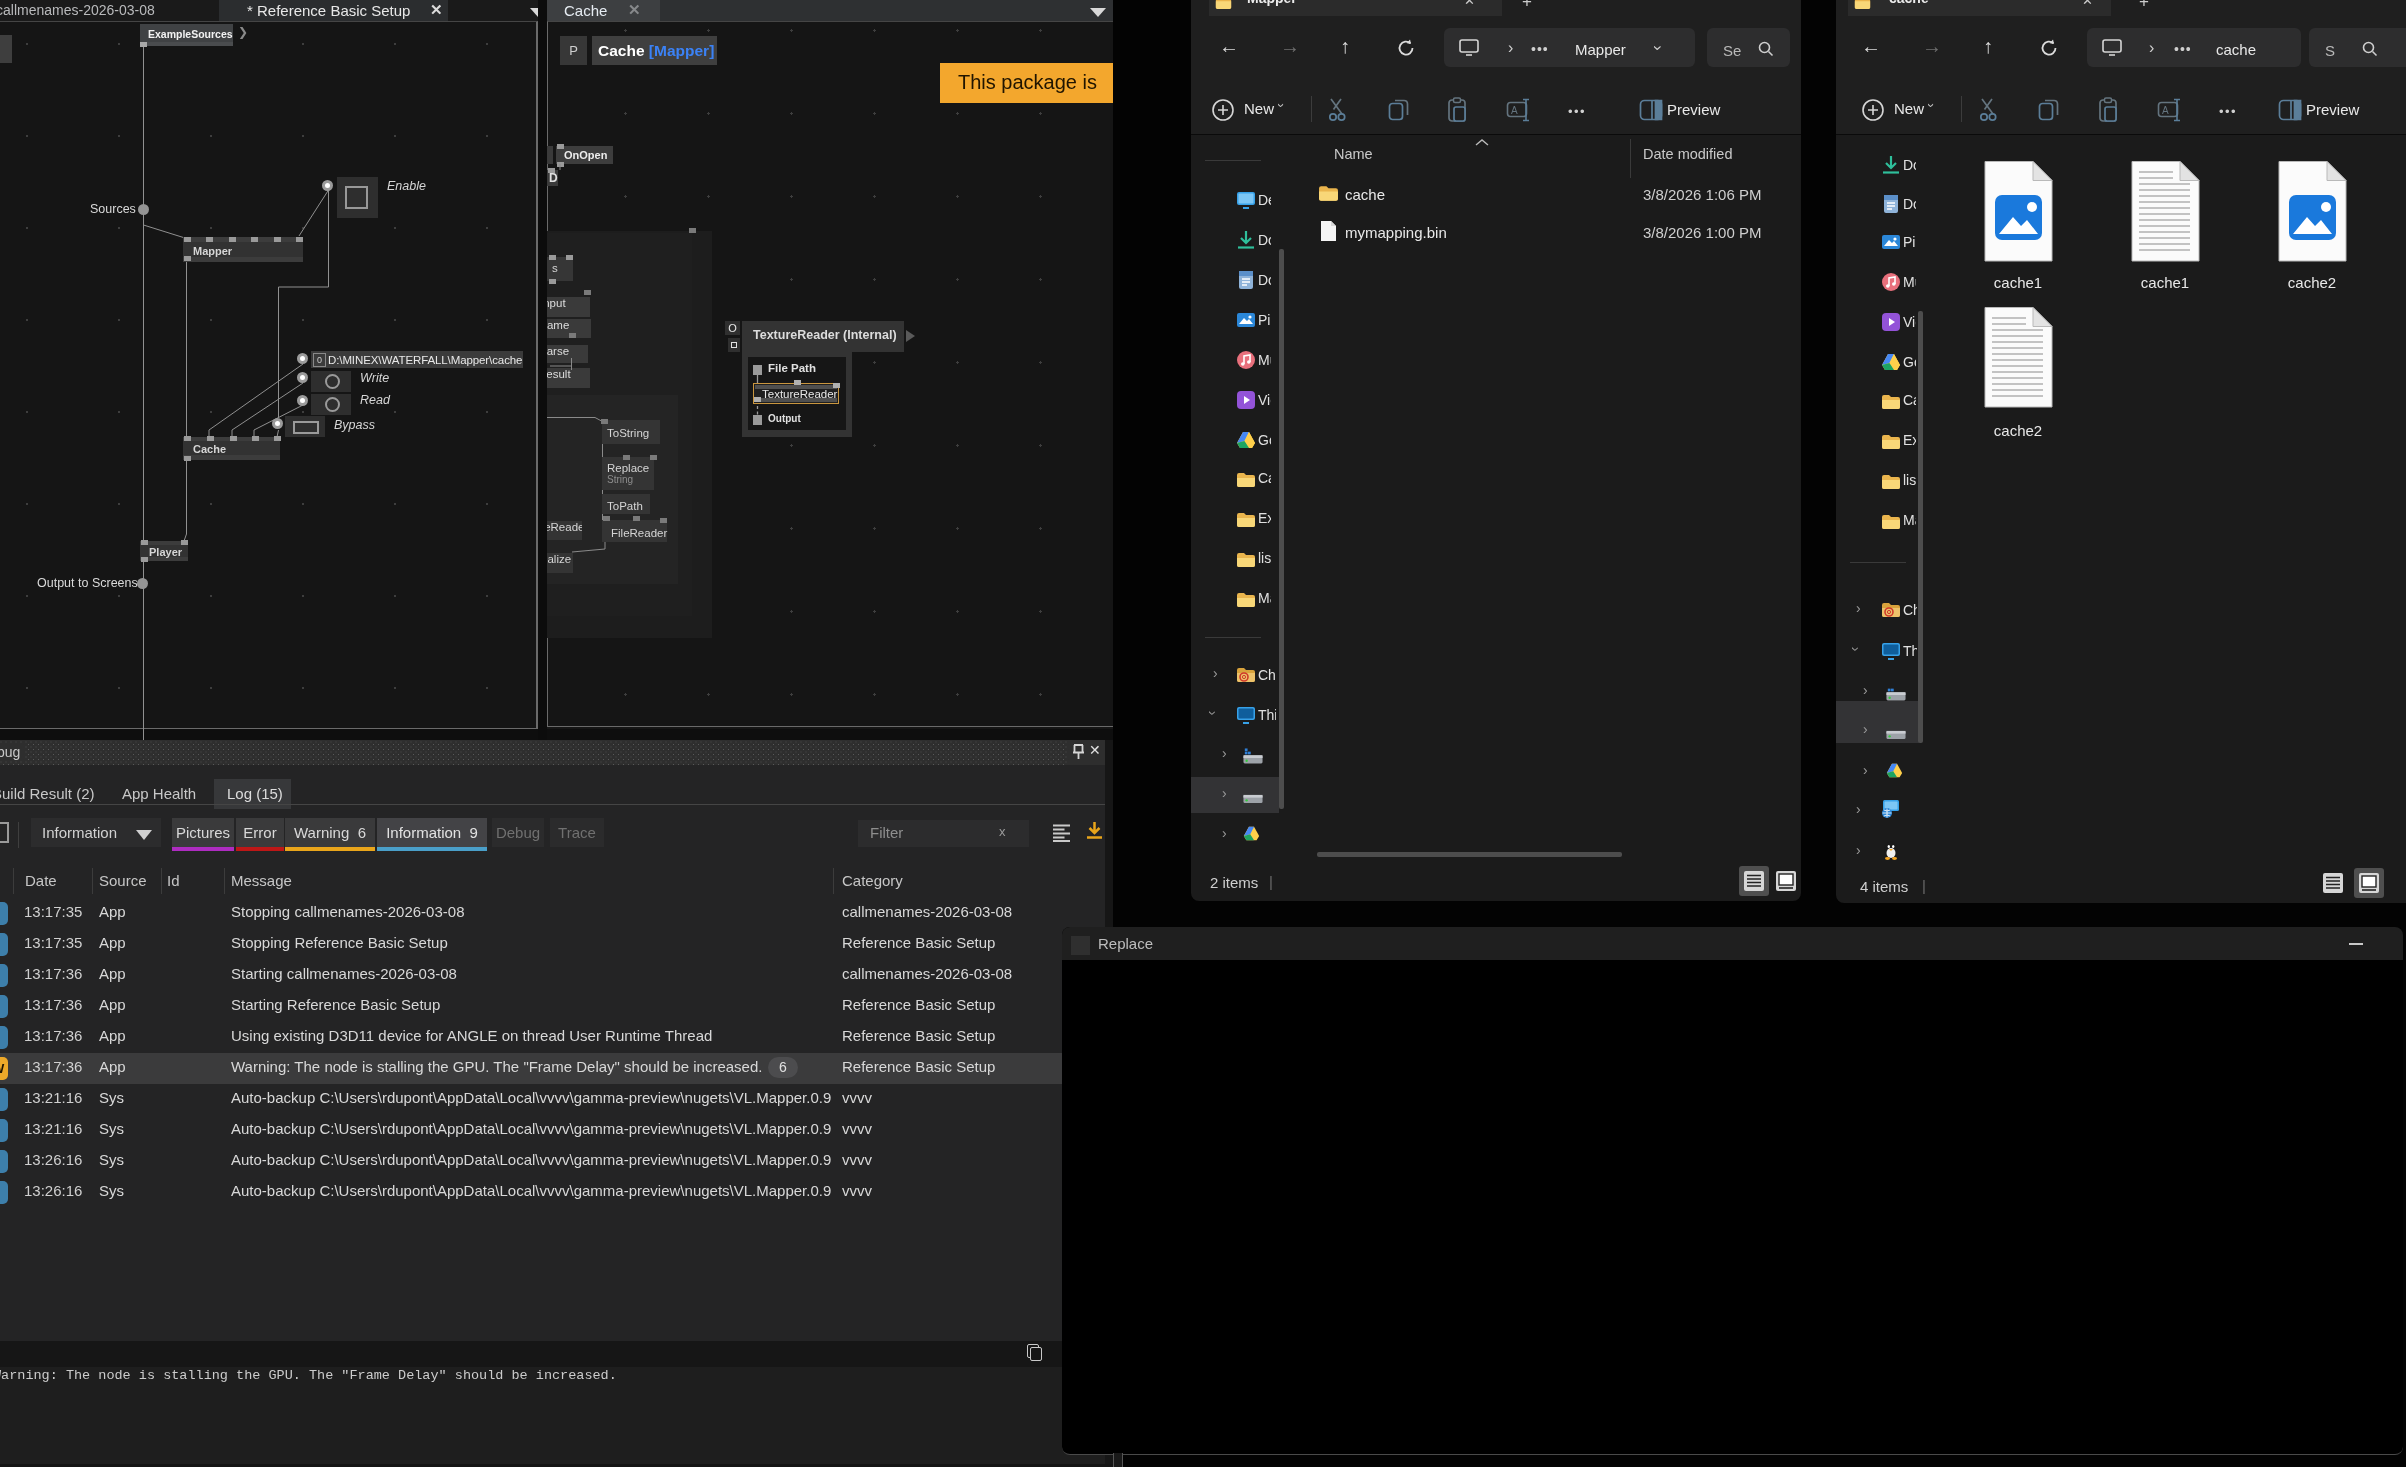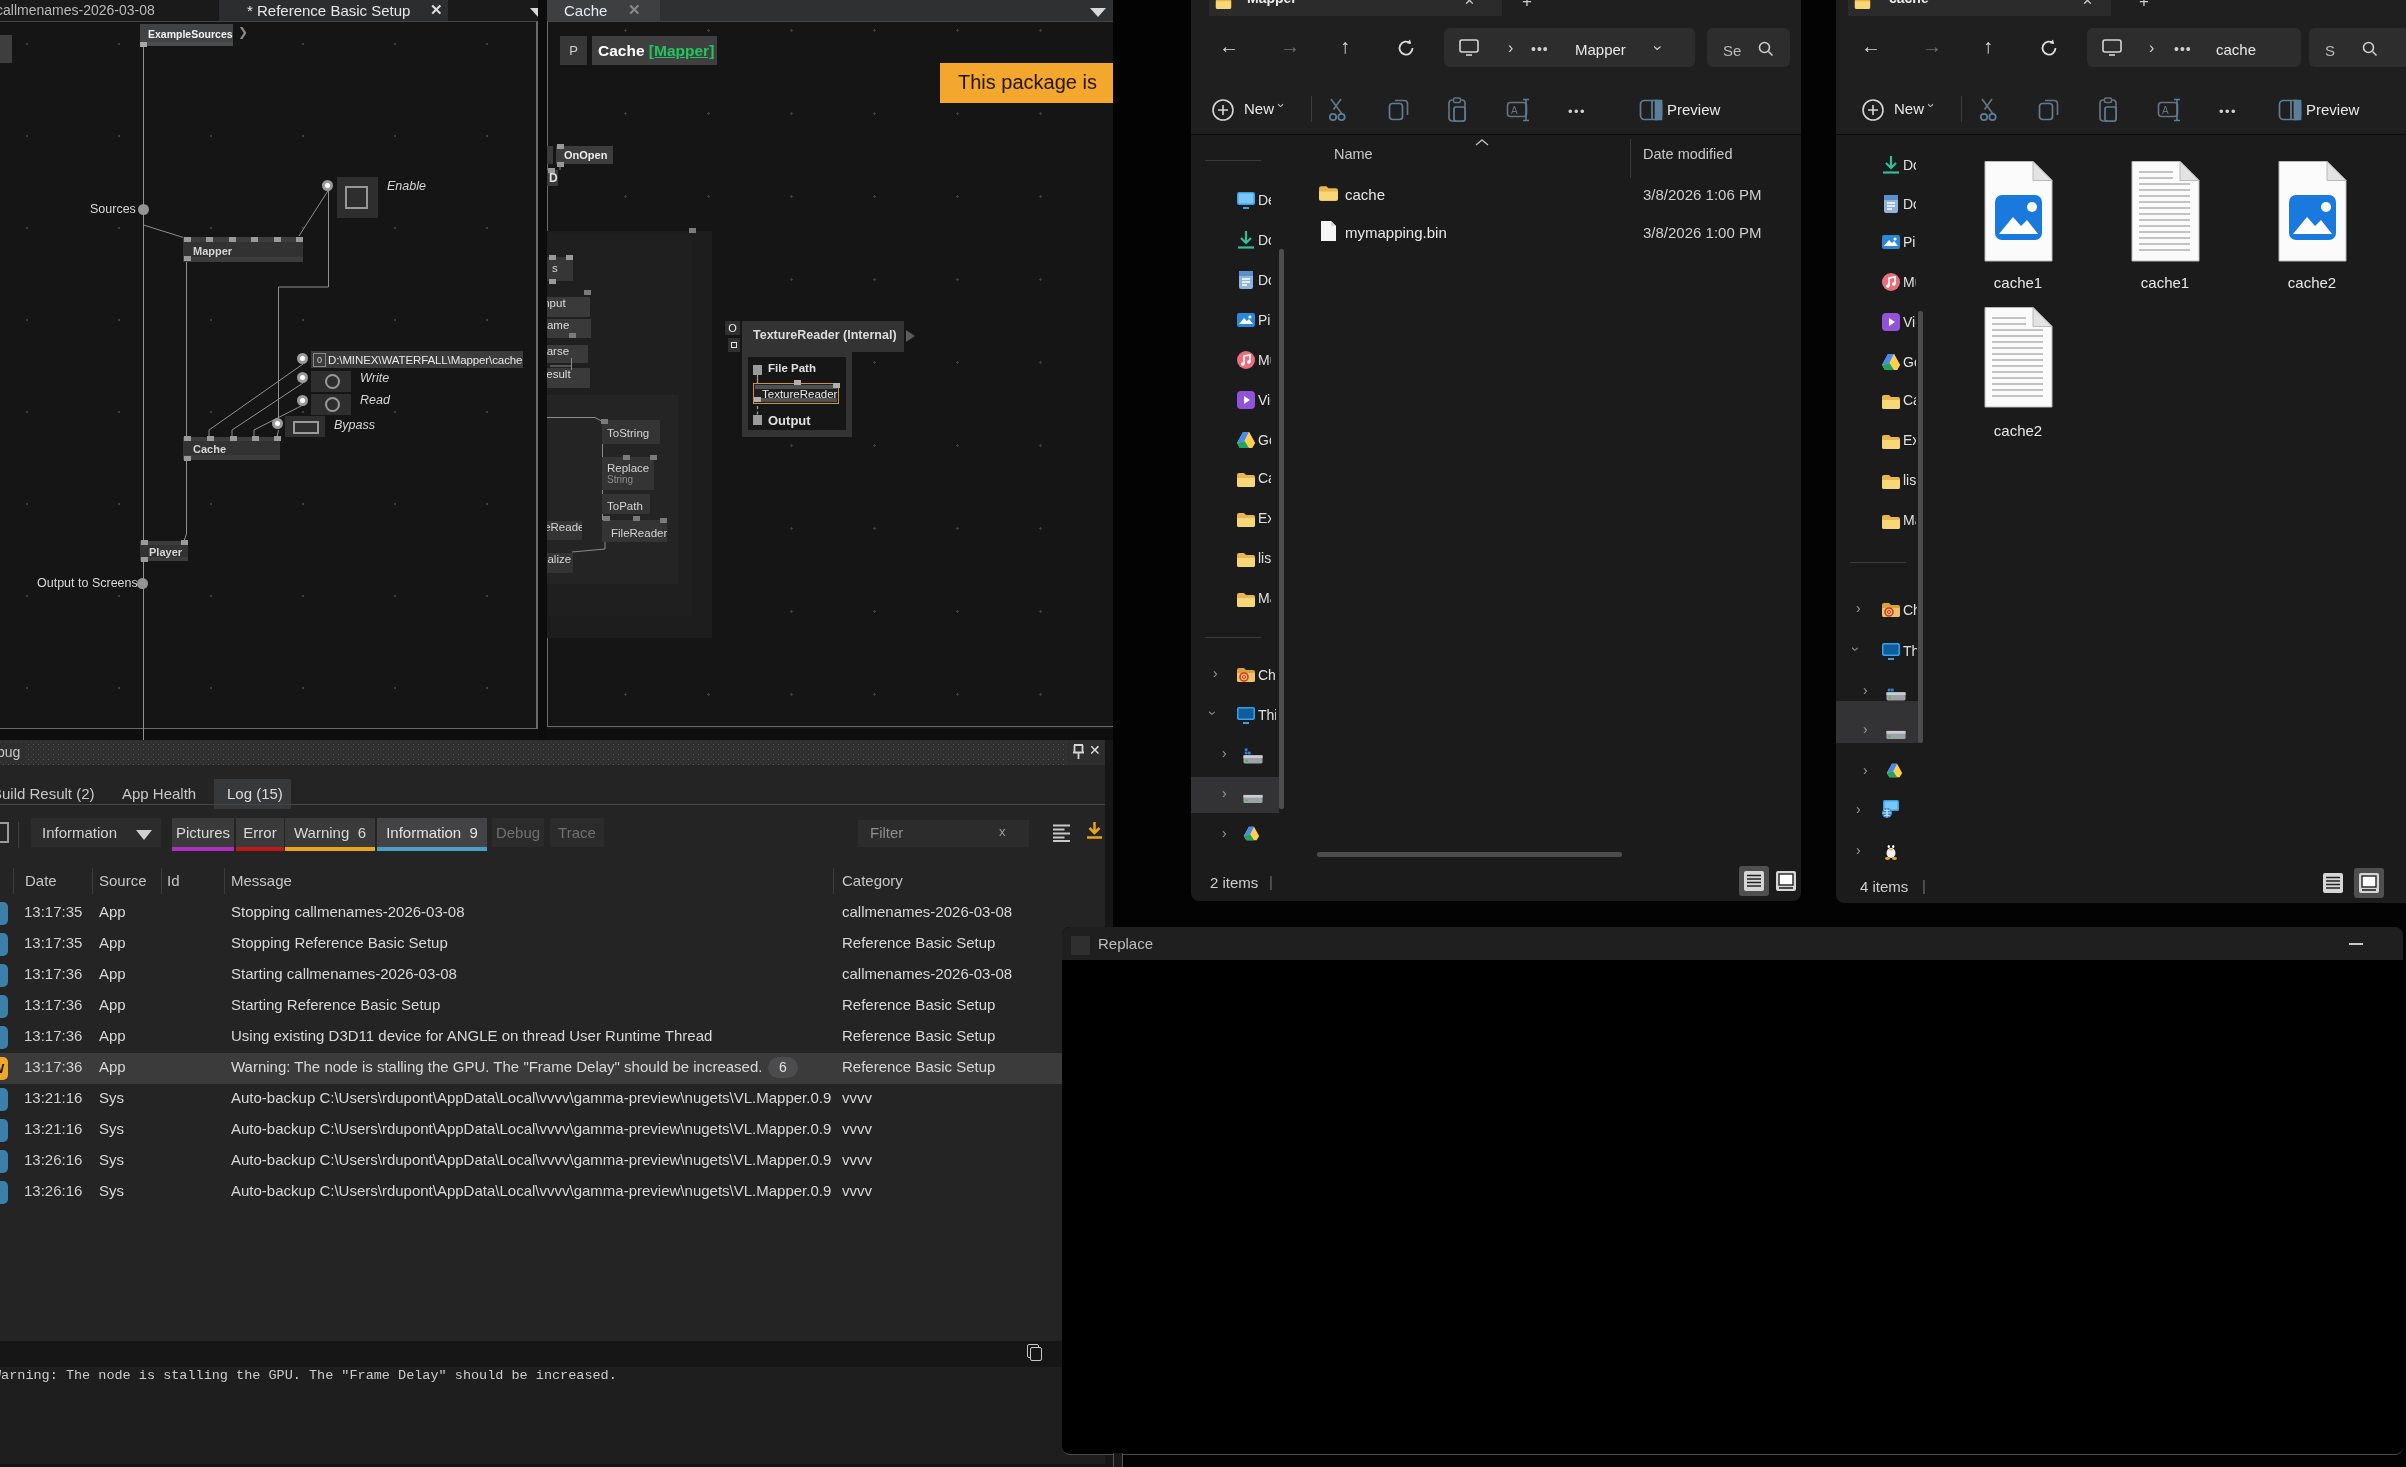--- a/index.html
+++ b/index.html
@@ -144,21 +144,21 @@
   <div class="abs" style="left:547px;top:0;width:566px;height:21px;background:#2e3032;"></div>
   <div class="abs" style="left:547px;top:0;width:113px;height:21px;background:#3d3f41;"></div>
   <div class="abs" style="left:564px;top:2px;color:#e6ecf2;font-size:15px;">Cache</div>
   <div class="abs" style="left:628px;top:1px;color:#87898b;font-size:15px;font-weight:bold;">✕</div>
   <div class="abs" style="left:1090px;top:8px;width:0;height:0;border-left:8px solid transparent;border-right:8px solid transparent;border-top:9px solid #d8d8d8;"></div>
   <div class="abs canvas" style="left:547px;top:21px;width:566px;height:706px;border-top:1.5px solid #454545;border-left:1.5px solid #6a6a6a;border-bottom:1.5px solid #6a6a6a;box-sizing:border-box;background-image:radial-gradient(circle,#3e3e3e 1px,transparent 1.3px);background-size:83px 83px;background-position:36px -33px;"></div>
   <div class="abs" id="p2" style="left:0;top:0;width:1113px;height:740px;">
 
     <div class="abs" style="left:560px;top:36px;width:27px;height:29px;background:#373737;color:#cfcfcf;font-size:13px;text-align:center;line-height:29px;">P</div>
     <div class="abs" style="left:592px;top:36px;width:125px;height:29px;background:#3f3f3f;"></div>
-    <div class="abs" style="left:598px;top:42px;font-size:15.5px;color:#ffffff;font-weight:bold;">Cache <span style="color:#22c55e;text-decoration:underline;">[Mapper]</span></div>
+    <div class="abs" style="left:598px;top:42px;font-size:15.5px;color:#ffffff;font-weight:bold;">Cache <span style="color:#3b82f6;">[Mapper]</span></div>
 
     <div class="abs" style="left:940px;top:63px;width:173px;height:40px;background:#f3a72d;"></div>
     <div class="abs" style="left:958px;top:71px;font-size:20px;color:#201500;">This package is</div>
 
     <div class="abs" style="left:547px;top:146px;width:6px;height:18px;background:#3a3a3a;"></div>
     <div class="abs" style="left:556px;top:146px;width:57px;height:18px;background:#3d3d3d;"></div>
     <div class="abs" style="left:564px;top:149px;font-size:11px;font-weight:bold;color:#ececec;">OnOpen</div>
     <div class="pin" style="left:557px;top:144px;"></div>
       <div class="pin" style="left:557px;top:162px;"></div>
     <div class="abs" style="left:547px;top:170px;width:11px;height:16px;background:#3a3a3a;"></div>
@@ -238,21 +238,21 @@
     <div class="abs" style="left:753px;top:365px;width:9px;height:10px;background:#9a9a9a;"></div>
     <div class="abs" style="left:768px;top:362px;font-size:11.5px;font-weight:bold;color:#e0e0e0;">File Path</div>
     <div class="abs" style="left:753px;top:383px;width:86px;height:21px;background:#1f1f1f;border:1.5px solid #c9963f;box-sizing:border-box;"></div>
     <div class="abs" style="left:755px;top:385px;width:82px;height:4px;background:#4f4f4f;"></div>
     <div class="abs" style="left:755px;top:398px;width:82px;height:4px;background:#4f4f4f;"></div>
     <div class="abs" style="left:762px;top:388px;font-size:11.5px;color:#e8e8e8;">TextureReader</div>
     <div class="pin" style="left:794px;top:380px;background:#b0b0b0;"></div>
       <div class="pin" style="left:833px;top:383px;background:#b0b0b0;"></div>
       <div class="pin" style="left:754px;top:397px;background:#b0b0b0;"></div>
     <div class="abs" style="left:753px;top:415px;width:9px;height:10px;background:#9a9a9a;"></div>
-    <div class="abs" style="left:768px;top:413px;font-size:13px;font-weight:bold;color:#e0e0e0;">Output</div>
+    <div class="abs" style="left:768px;top:413px;font-size:10px;font-weight:bold;color:#e0e0e0;">Output</div>
   </div>
 
   <div class="abs" id="logpanel" style="overflow:hidden;">
 
     <div class="abs" style="left:0;top:0;width:1105px;height:25px;background:#2e2e2e;background-image:radial-gradient(circle,#585858 0.8px,transparent 1px),radial-gradient(circle,#4a4a4a 0.8px,transparent 1px);background-size:5px 5px;background-position:1px 2px,3.5px 4.5px;"></div>
 
     <div class="abs" style="left:-21px;top:4px;font-size:14px;color:#c8c8c8;background:#2e2e2e;padding-right:5px;">Debug</div>
     <div class="abs" style="left:1068px;top:0;width:37px;height:25px;background:#2e2e2e;"></div>
     <svg class="abs" style="left:1073px;top:4px;" width="11" height="16" viewBox="0 0 11 16">
         <path d="M1.5,1 L1.5,8 M9.5,1 L9.5,8 M0,8.5 L11,8.5 M5.5,9 L5.5,15" stroke="#d5d5d5" stroke-width="1.8"></path>

